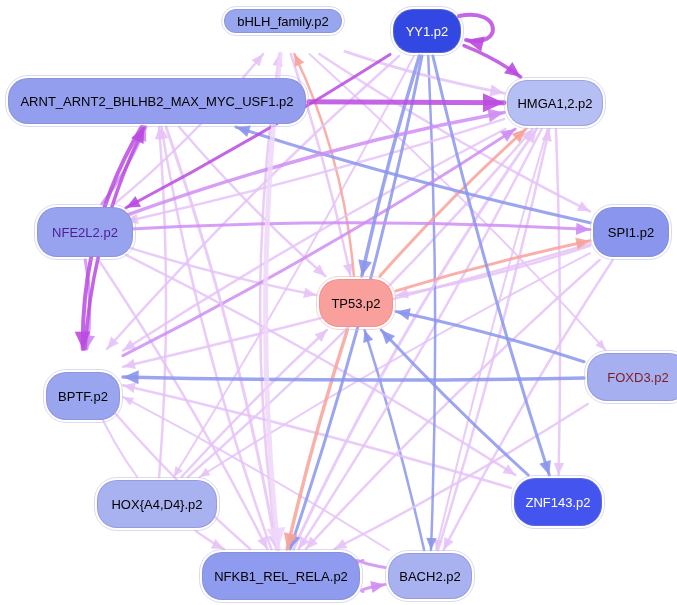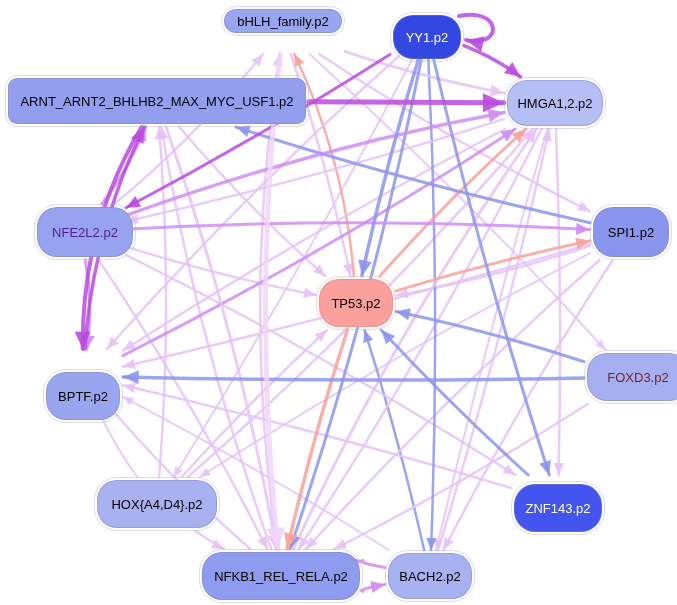--- a/index.html
+++ b/index.html
@@ -20,21 +20,21 @@
     color:#000;
     box-sizing:border-box;
     border:1px solid rgba(130,130,190,0.45);
     outline:1px solid rgba(175,175,215,0.45);
     outline-offset:2px;
     white-space:nowrap;
     pointer-events:auto;
     cursor:pointer;
     text-align:center;
   }
-  .node.light-text{color:#ffffff;margin-top:6px;}
+  .node.light-text{color:#ffffff;}
   .node.pink{border-color:rgba(220,140,140,0.55);outline-color:rgba(235,185,185,0.6);}
 </style>
 </head>
 <body>
 
 <div id="canvas">
   <svg id="edges" width="677" height="605" viewBox="0 0 677 605" xmlns="http://www.w3.org/2000/svg">
       <path d="M388.78532304832186,550 Q260.49489728078817,469.0688532178325 123,396.9738656476647" fill="none" stroke="#e5c3f6" stroke-width="2" stroke-linecap="round" stroke-opacity="0.85"></path>
       <path d="M123,396.9738656476647 L134.0767595097466,397.81374585533604 L129.99021351575985,405.6073420624173 Z" fill="#e5c3f6" fill-opacity="0.9"></path>
       <path d="M137.23202896986066,477 Q113.07412135108697,444.00402359390284 94.94048871767275,403" fill="none" stroke="#e5c3f6" stroke-width="2" stroke-linecap="round" stroke-opacity="0.85"></path>
@@ -156,21 +156,21 @@
       <path d="M459,16 C503,7 503,49 466,40" fill="none" stroke="#ba4ae0" stroke-width="4" stroke-linecap="round" stroke-opacity="0.85"></path>
       <path d="M466,40 L484.75055861236837,36.53351017250333 L481.06347397766734,51.6915247818297 Z" fill="#ba4ae0" fill-opacity="0.9"></path>
       <path d="M309,101.76381909547739 Q356,102 504,102.74371859296483" fill="none" stroke="#ba4ae0" stroke-width="5" stroke-linecap="round" stroke-opacity="0.85"></path>
       <path d="M504,102.74371859296483 L482.9525270490654,112.13807234294028 L483.0480032305308,93.13831223132907 Z" fill="#ba4ae0" fill-opacity="0.9"></path>
       <path d="M280.27364554177586,54 Q252.0002012619122,302.890110627333 278.13304205963794,549" fill="none" stroke="#eed6f9" stroke-width="5" stroke-linecap="round" stroke-opacity="0.85"></path>
       <path d="M278.13304205963794,549 L266.4687587487921,529.1205006389919 L285.3625439396625,527.1142899917156 Z" fill="#eed6f9" fill-opacity="0.9"></path>
     </svg>
   <div id="nodes">
       <div class="node" style="left: 224px; top: 9px; width: 118px; height: 24px; background: rgb(152, 165, 239); color: rgb(0, 0, 0);">bHLH_family.p2</div>
       <div class="node light-text" style="left: 393px; top: 9px; width: 68px; height: 44px; background: rgb(51, 71, 227); color: rgb(255, 255, 255);">YY1.p2</div>
-      <div class="node" style="left: 8px; top: 78px; width: 298px; height: 46px; background: rgb(147, 159, 238); color: rgb(0, 0, 0); border-radius: 9px;">ARNT_ARNT2_BHLHB2_MAX_MYC_USF1.p2</div>
+      <div class="node" style="left: 8px; top: 78px; width: 298px; height: 46px; background: rgb(147, 159, 238); color: rgb(0, 0, 0);">ARNT_ARNT2_BHLHB2_MAX_MYC_USF1.p2</div>
       <div class="node" style="left: 507px; top: 80px; width: 96px; height: 46px; background: rgb(182, 191, 244); color: rgb(0, 0, 0);">HMGA1,2.p2</div>
       <div class="node" style="left: 37px; top: 207px; width: 96px; height: 50px; background: rgb(152, 163, 239); color: #4c1d95;">NFE2L2.p2</div>
       <div class="node" style="left: 593px; top: 207px; width: 76px; height: 50px; background: rgb(138, 150, 238); color: rgb(0, 0, 0);">SPI1.p2</div>
       <div class="node pink" style="left: 319px; top: 279px; width: 74px; height: 48px; background: rgb(249, 159, 156); color: rgb(0, 0, 0);">TP53.p2</div>
       <div class="node" style="left: 46px; top: 352px; width: 74px; height: 48px; background: rgb(154, 165, 239); color: rgb(0, 0, 0); margin-top: 20px;">BPTF.p2</div>
       <div class="node" style="left: 587px; top: 353px; width: 102px; height: 48px; background: rgb(166, 176, 241); color: #7f1d1d;">FOXD3.p2</div>
       <div class="node" style="left: 97px; top: 480px; width: 120px; height: 48px; background: rgb(169, 178, 241); color: #000000;">HOX{A4,D4}.p2</div>
       <div class="node light-text" style="left: 514px; top: 478px; width: 88px; height: 48px; background: rgb(67, 85, 238); color: rgb(255, 255, 255); border-radius: 21px;">ZNF143.p2</div>
       <div class="node" style="left: 202px; top: 552px; width: 158px; height: 48px; background: rgb(143, 155, 238); color: rgb(0, 0, 0);">NFKB1_REL_RELA.p2</div>
       <div class="node" style="left: 388px; top: 553px; width: 84px; height: 46px; background: rgb(169, 178, 241); color: rgb(0, 0, 0);">BACH2.p2</div>

